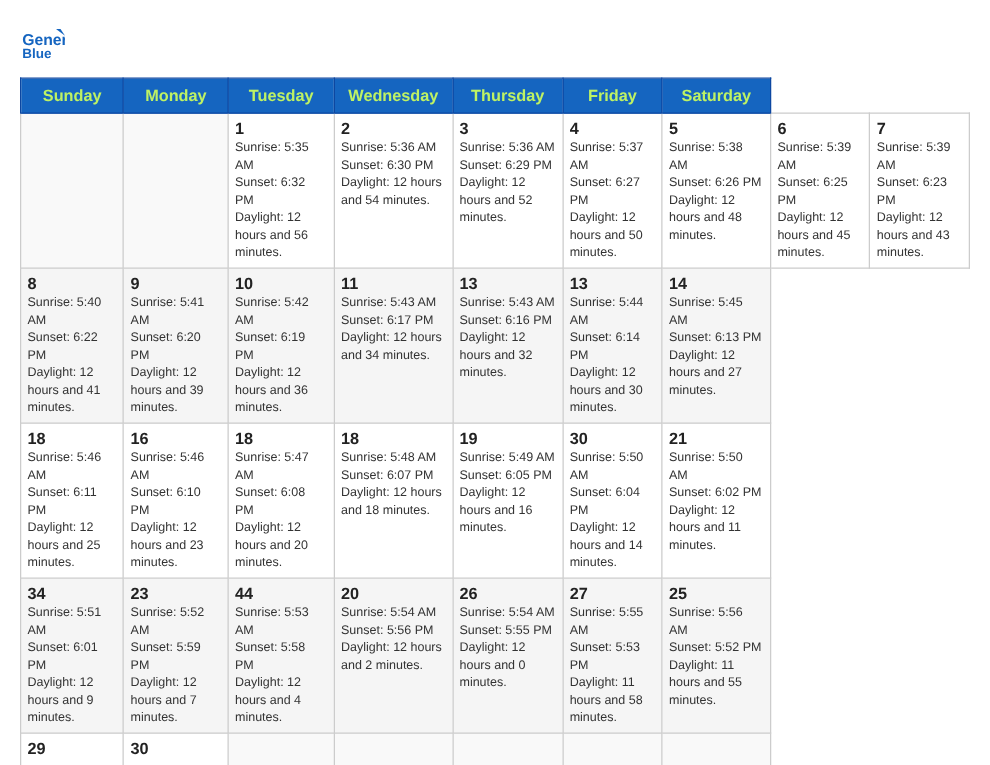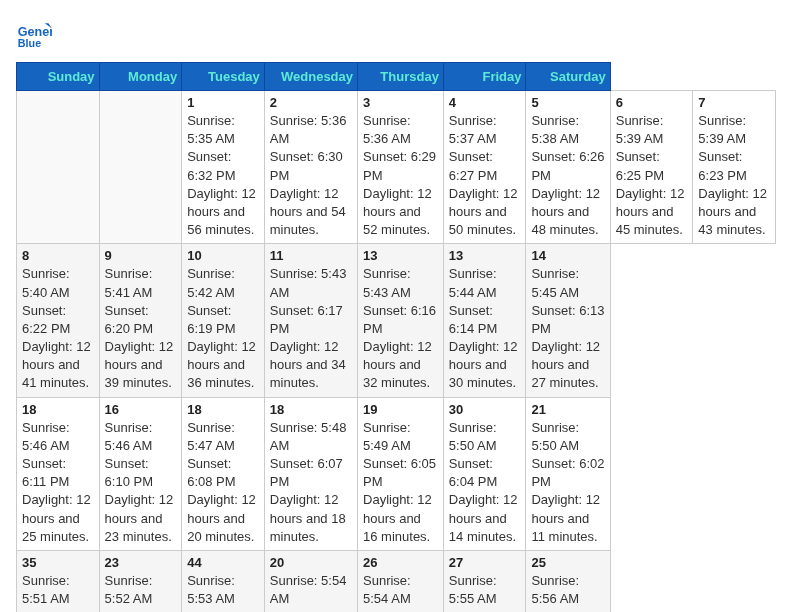--- a/index.html
+++ b/index.html
@@ -37,23 +37,23 @@
       font-size: 15px;
       color: #555;
     }
     table {
       width: 100%;
       border-collapse: collapse;
       font-size: 11px;
     }
     thead tr th {
       background: #1565c0;
-      color: #5eead4;
+      color: #bef264;
       padding: 6px 4px;
-      text-align: right;
+      text-align: center;
       font-size: 13px;
       font-weight: bold;
       border: 1px solid #0d47a1;
     }
     tbody tr td {
       border: 1px solid #ccc;
       vertical-align: top;
       padding: 4px 5px;
       width: 108px;
       min-height: 80px;
@@ -62,21 +62,21 @@
     tbody tr:nth-child(even) td {
       background: #f5f5f5;
     }
     .day-num {
       font-size: 13px;
       font-weight: bold;
       color: #222;
       margin-bottom: 2px;
     }
     .day-detail {
-      font-size: 13px;
+      font-size: 10px;
       color: #333;
       line-height: 1.4;
     }
     .empty-cell {
       background: #f9f9f9 !important;
     }
   </style>
 </head>
 <body>
 
@@ -194,21 +194,21 @@
           <div class="day-num">30</div>
           <div class="day-detail">Sunrise: 5:50 AM<br>Sunset: 6:04 PM<br>Daylight: 12 hours and 14 minutes.</div>
         </td>
         <td>
           <div class="day-num">21</div>
           <div class="day-detail">Sunrise: 5:50 AM<br>Sunset: 6:02 PM<br>Daylight: 12 hours and 11 minutes.</div>
         </td>
       </tr>
       <tr>
         <td>
-          <div class="day-num">35</div>
+          <div class="day-num">34</div>
           <div class="day-detail">Sunrise: 5:51 AM<br>Sunset: 6:01 PM<br>Daylight: 12 hours and 9 minutes.</div>
         </td>
         <td>
           <div class="day-num">23</div>
           <div class="day-detail">Sunrise: 5:52 AM<br>Sunset: 5:59 PM<br>Daylight: 12 hours and 7 minutes.</div>
         </td>
         <td>
           <div class="day-num">44</div>
           <div class="day-detail">Sunrise: 5:53 AM<br>Sunset: 5:58 PM<br>Daylight: 12 hours and 4 minutes.</div>
         </td>

